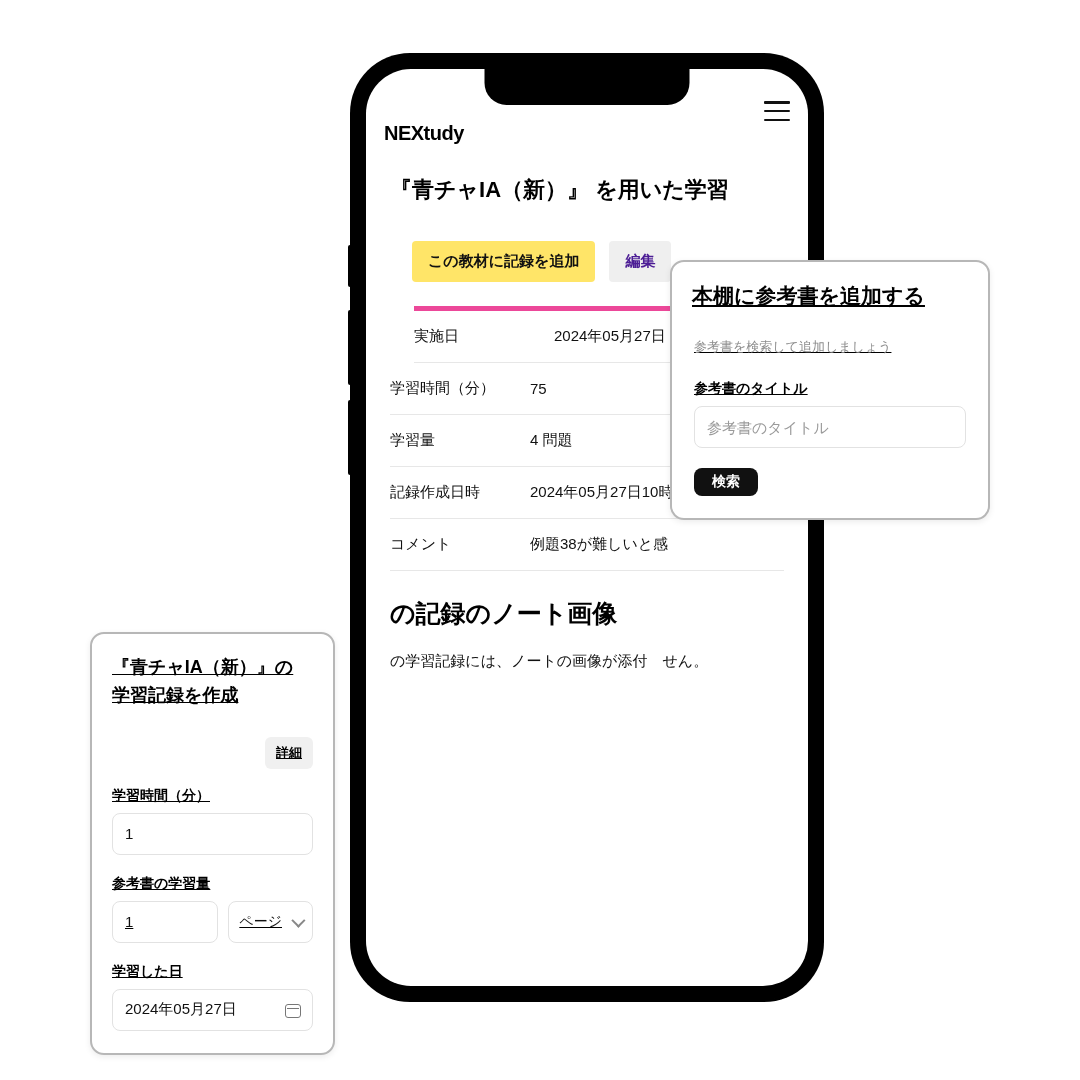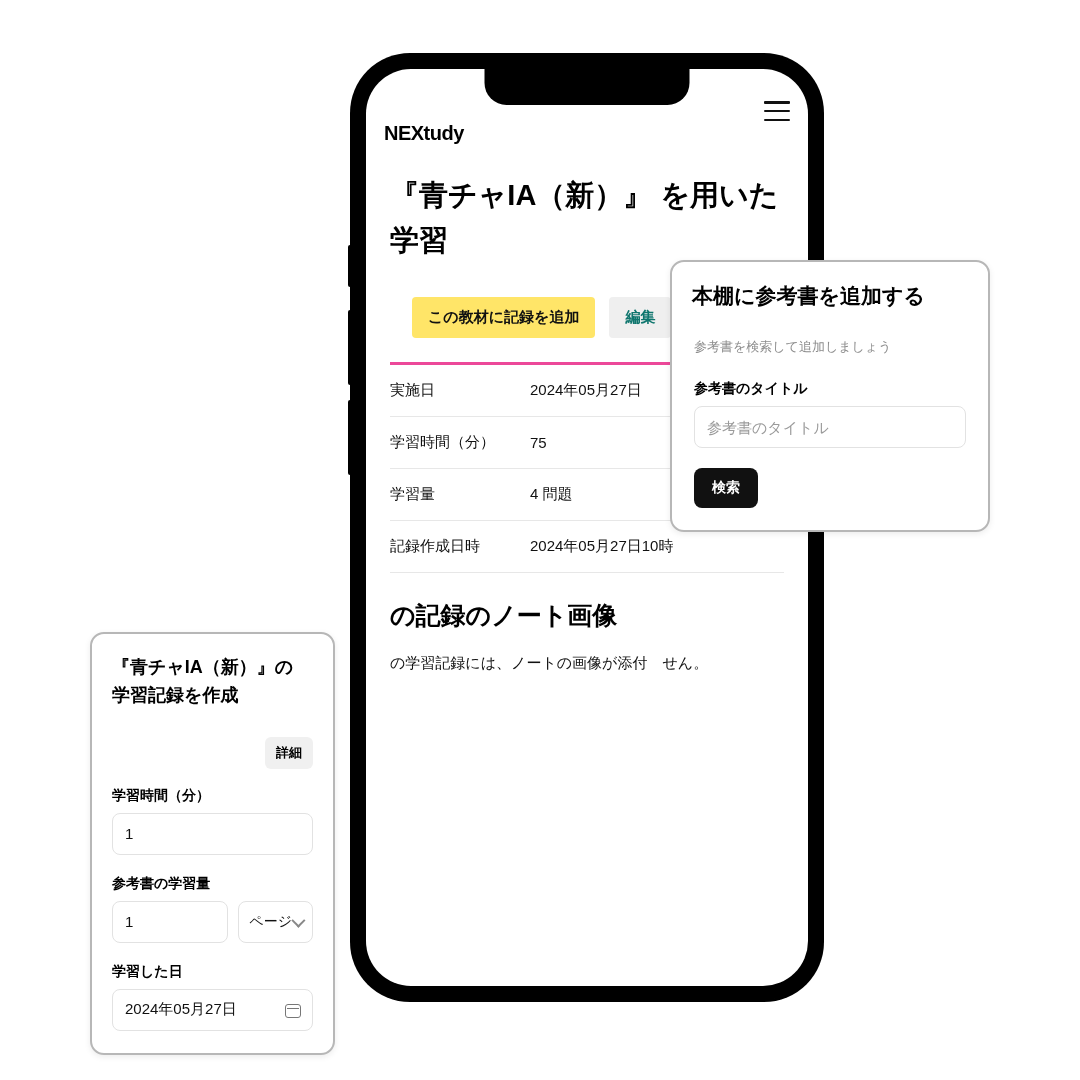--- a/index.html
+++ b/index.html
@@ -45,76 +45,77 @@
   .screen { position:absolute; inset:0; padding-top:18px; }
   .appbar {
     display:flex; align-items:center; justify-content:space-between;
     padding: 0 18px; height:48px;
   }
   .brand { font-weight:800; font-size:20px; letter-spacing:-0.5px;margin-top:45px; }
   .hamburger { width:26px; height:20px; display:flex; flex-direction:column; justify-content:space-between; cursor:pointer; }
   .hamburger span { display:block; height:2.5px; background:#111; border-radius:1px; }
 
   .page { padding: 38px 24px 0 24px; }
-  .page-title { font-size:29px; font-weight:700; line-height:1.55; }
+  .page-title { font-size:22px; font-weight:700; line-height:1.55; }
 
   .action-row { margin-top:34px; display:flex; gap:14px; padding-left:22px; }
   .btn { font-size:15px; font-weight:600; padding:11px 16px; border:none; border-radius:4px; cursor:pointer; }
   .btn-primary { background:#ffe568; color:#111; }
-  .btn-secondary { background:#efefef; color:#0f766e; }
+  .btn-secondary { background:#efefef; color:#4c1d95; }
 
   .detail-table { margin-top:24px; }
   .detail-row {
     display:flex; align-items:center;
     border-bottom:1px solid #e7e7e7;
     padding:16px 0;
     font-size:15px;
   }
-  .detail-row:first-child { border-top:3px solid #ec4899; }
+  .detail-row:first-child { border-top:5px solid #ec4899;margin-left:24px; }
   .detail-label { width:140px; color:#111; }
   .detail-value { flex:1; color:#111; }
 
   .sub-heading { margin-top:26px; font-size:25px; font-weight:700; }
   .sub-text { margin-top:18px; font-size:15px; line-height:1.7; color:#111; }
 
   
   .card {
     position:absolute;
     background:#fff;
     border:2px solid #b7b7b7;
     border-radius:14px;
     box-shadow: 0 2px 6px rgba(0,0,0,0.08);
+    text-decoration: underline;
   }
   .card-pad { padding:20px 20px 22px 20px; }
 
   
   .card-right { left:670px; top:260px; width:320px; }
   .card-right h2 { font-size:21px; font-weight:700; margin-bottom:28px; }
   .card-right .search-title { font-size:20px; font-weight:700; }
   .card-right .search-sub { font-size:13px; color:#8c8c8c; margin-top:6px; margin-bottom:24px; }
   .form-group { margin-bottom:20px; }
   .form-label { font-size:14px; font-weight:600; display:block; margin-bottom:8px; }
   .text-input {
     width:100%; height:42px;
     border:1px solid #e2e2e2; border-radius:8px;
     padding:0 12px; font-size:15px; color:#111;
     background:#fff;
   }
   .text-input::placeholder { color:#9a9a9a; }
-  .btn-dark { background:#111; color:#fff; font-size:14px; font-weight:600; padding:11px 18px; border:none; border-radius:8px; cursor:pointer; }
+  .btn-dark { background:#111; color:#fff; font-size:14px; font-weight:600; padding:5px 18px; border:none; border-radius:8px; cursor:pointer; }
 
   
   .card-left { left:90px; top:632px; width:245px; }
   .card-left h2 { font-size:18px; font-weight:700; line-height:1.55; }
   .card-left .detail-btn-row { display:flex; justify-content:flex-end; margin-top:10px; margin-bottom:18px; }
   .small-btn { background:#f0f0f0; border:none; border-radius:6px; padding:7px 11px; font-size:13px; font-weight:600; cursor:pointer;margin-top:17px; }
   .input-row { display:flex; gap:10px; }
   .select-box {
     height:42px; border:1px solid #e2e2e2; border-radius:8px;
-    padding:0 10px; display:flex; align-items:center; gap:0;
+    padding:0 10px; display:flex; align-items:center; gap:10px;
     font-size:14px; color:#111; background:#fff; cursor:pointer;
   }
   .chev { width:10px; height:10px; border-right:2px solid #888; border-bottom:2px solid #888; transform:rotate(45deg) translateY(-2px); }
   .date-input { position:relative; }
   .calendar-icon {
     width:16px; height:16px; position:absolute; right:12px; top:50%;
     transform:translateY(-50%); pointer-events:none;
   }
   .calendar-icon::before {
     content:""; position:absolute; inset:2px 0 0 0;
@@ -165,20 +166,24 @@
             <div class="detail-value">75</div>
           </div>
           <div class="detail-row">
             <div class="detail-label">学習量</div>
             <div class="detail-value">4 問題</div>
           </div>
           <div class="detail-row">
             <div class="detail-label">記録作成日時</div>
             <div class="detail-value">2024年05月27日10時</div>
           </div>
+          <div class="detail-row">
+            <div class="detail-label">コメント</div>
+            <div class="detail-value">例題38が難しいと感</div>
+          </div>
         </div>
 
         <div class="sub-heading">の記録のノート画像</div>
         <div class="sub-text">の学習記録には、ノートの画像が添付　せん。</div>
       </div>
     </div>
   </div>
 </div>
 
 <div class="card card-right">

